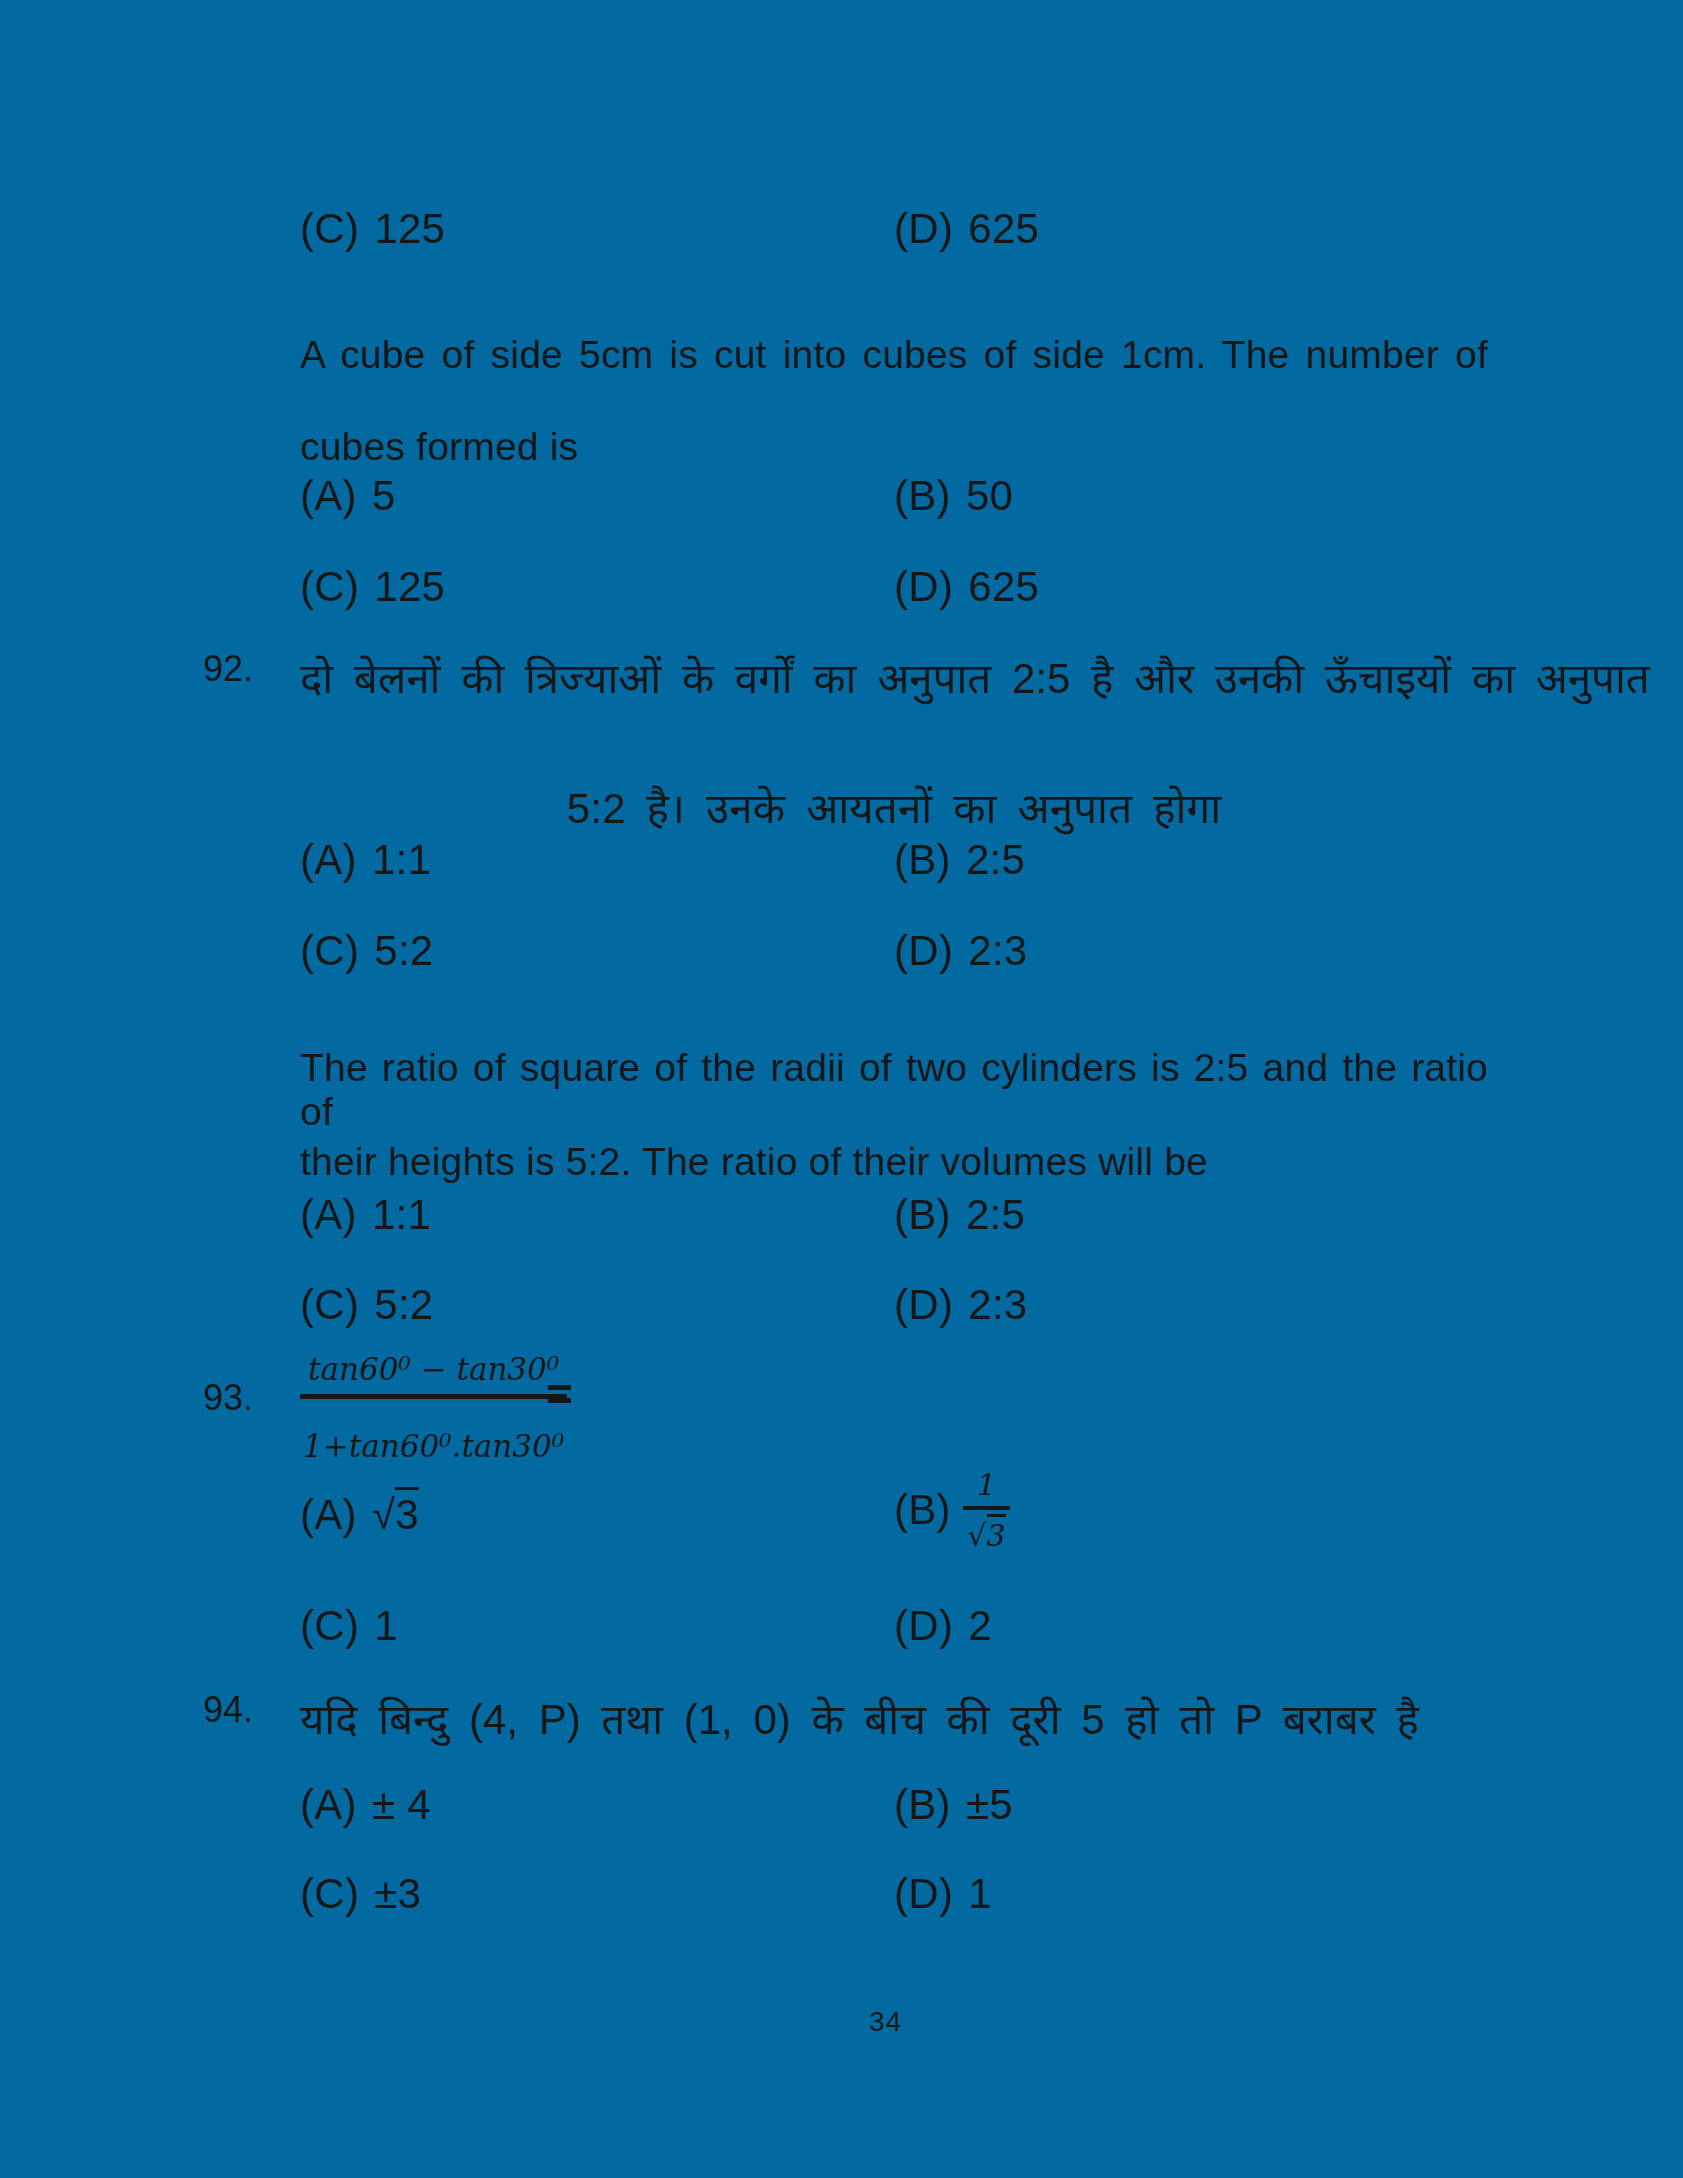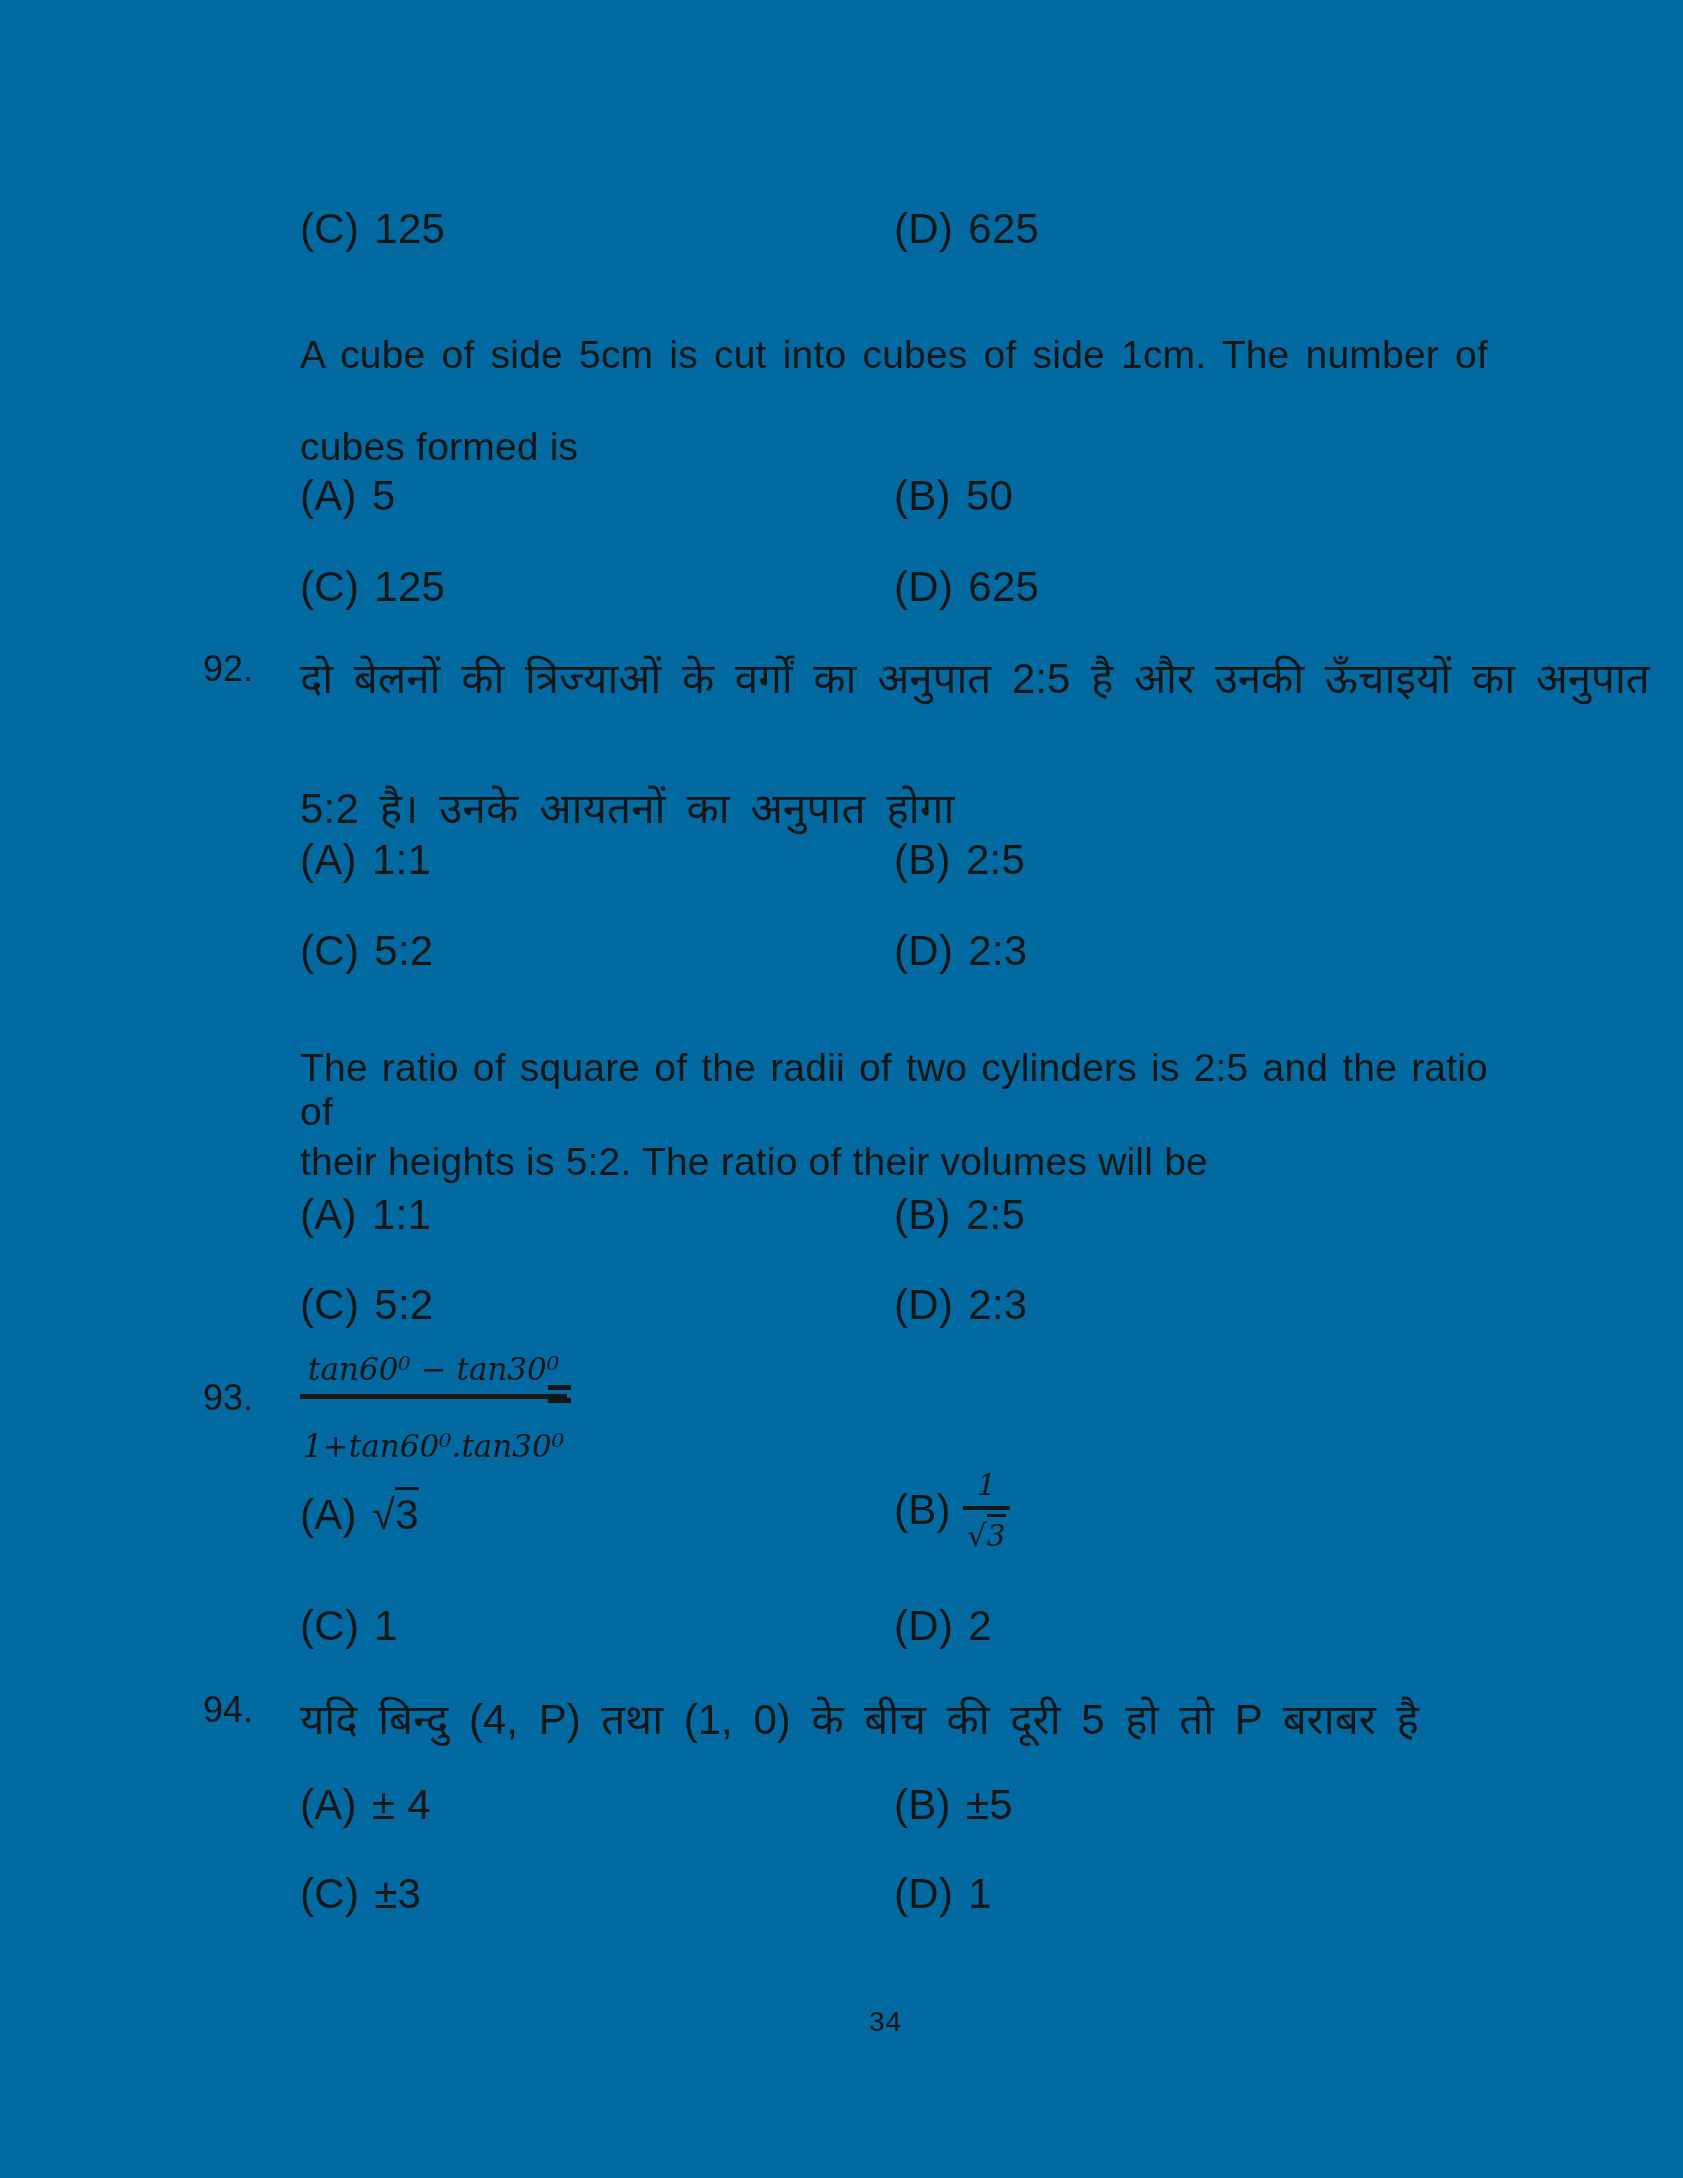--- a/index.html
+++ b/index.html
@@ -41,20 +41,21 @@
     width:1188px;
     font-size:39px;
     letter-spacing:0.2px;
     margin-top:36px;
   }
   .jfull { text-align:justify; text-align-last:justify; }
   .hindi {
     font-size:42px;
     white-space:nowrap;
     word-spacing:9px;
+    text-align:center;
   }
   
   .formula-wrap { position:absolute; left:300px; top:0; }
   .fraction {
     display:inline-flex;
     flex-direction:column;
     align-items:center;
     font-family:"DejaVu Serif","Liberation Serif",serif;
     font-style:italic;
     font-size:31px;

